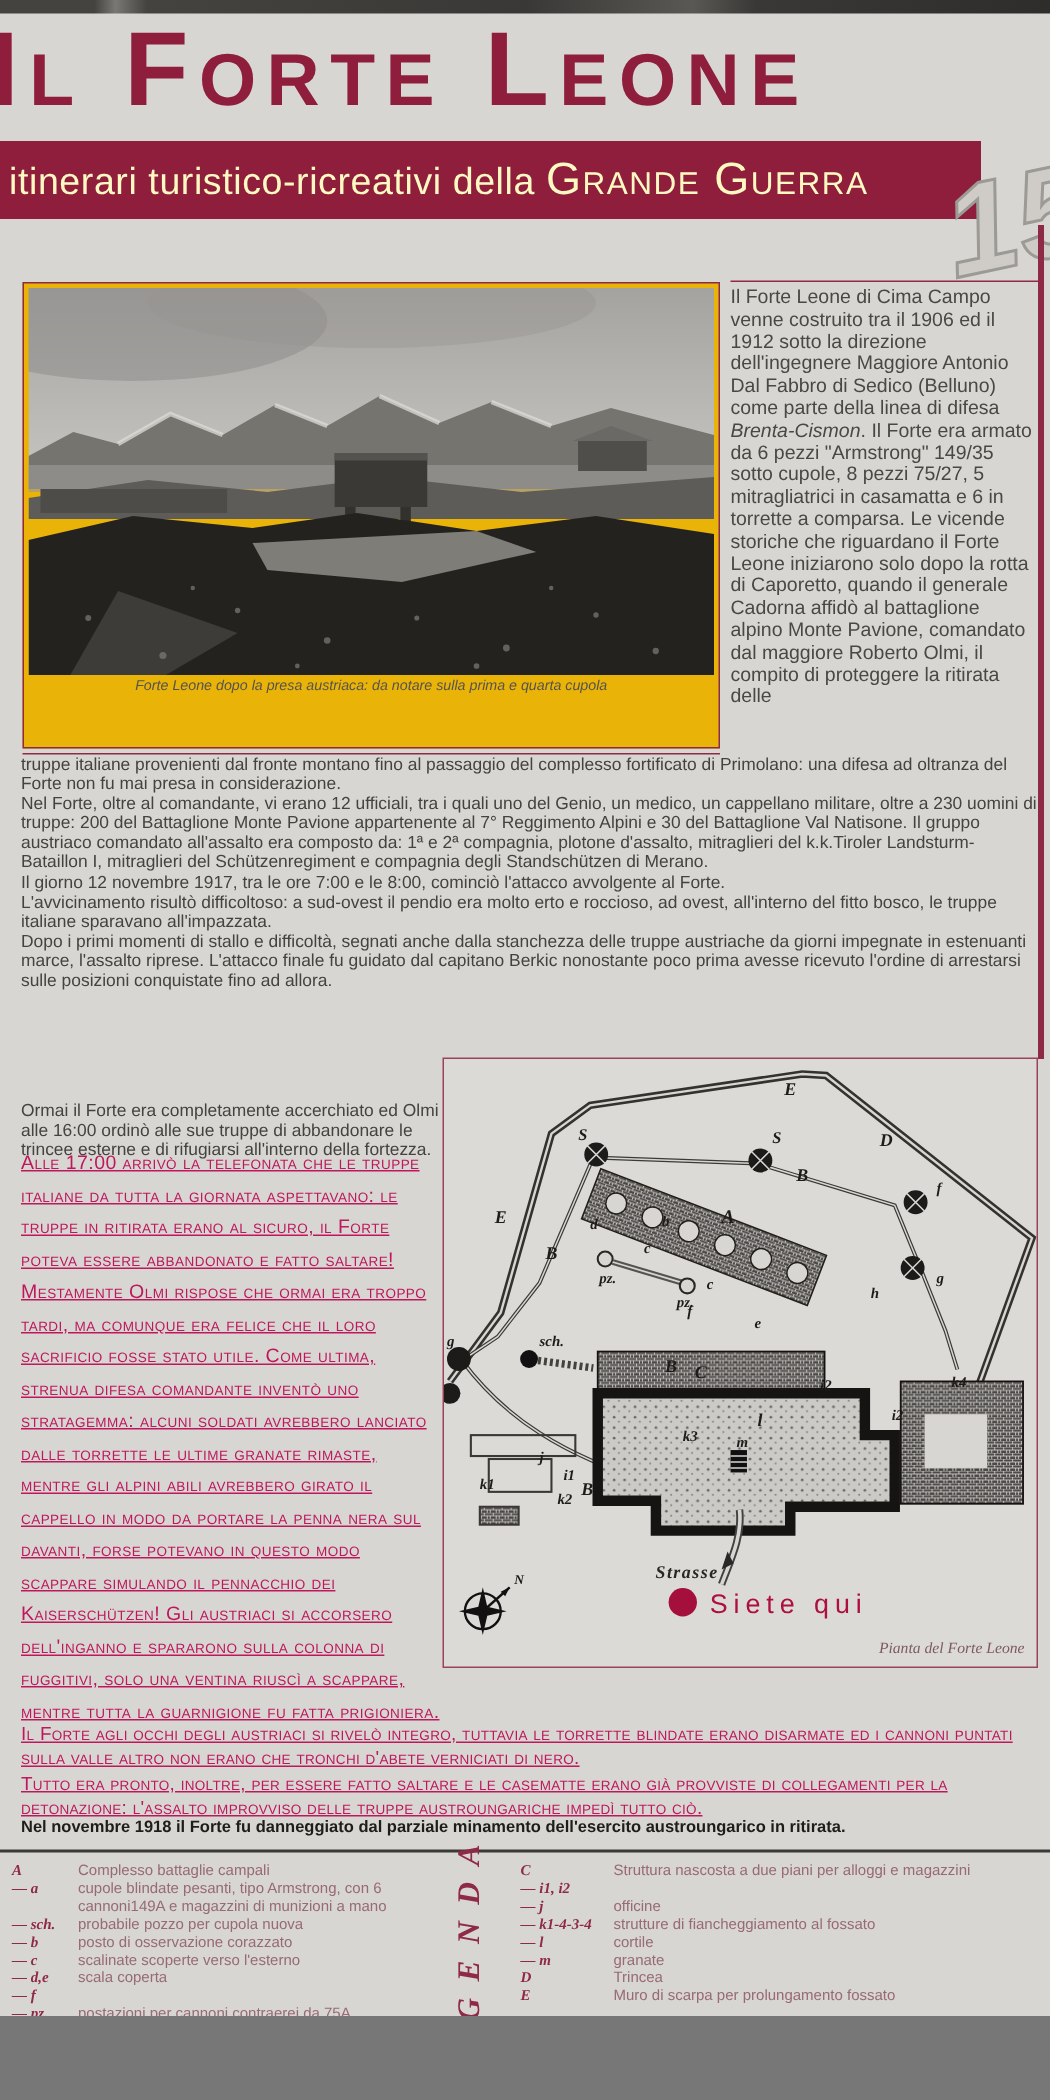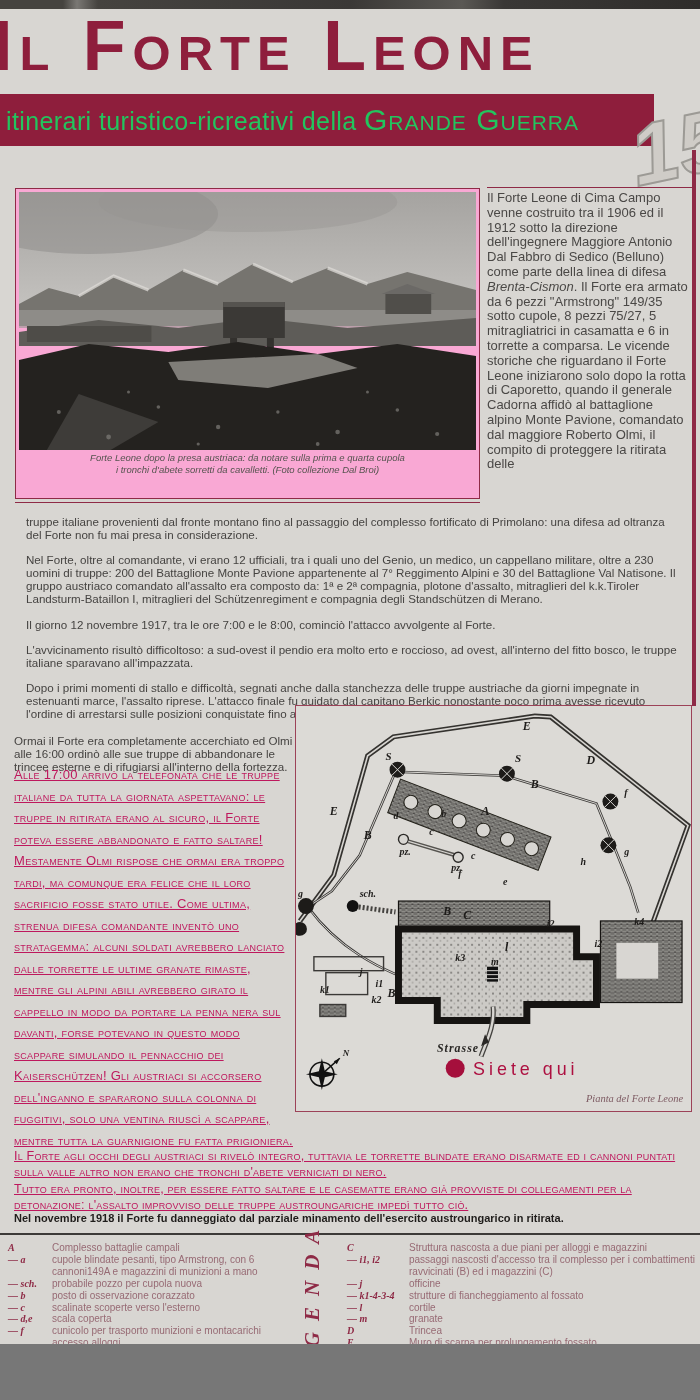--- a/index.html
+++ b/index.html
@@ -8,38 +8,38 @@
   
   .topstrip{position:absolute;left:0;top:0;width:700px;height:9px;
     background:linear-gradient(90deg,#45433f 0%,#45433f 9%,#7a7874 11%,#45433f 14%,#3a3836 50%,#5a5854 66%,#3a3836 72%,#2f2d2b 100%);}
   
   .title{position:absolute;left:-7px;top:6px;width:712px;white-space:nowrap;
     font-variant:small-caps;font-weight:bold;font-size:70px;letter-spacing:7px;
     color:#8e1e3c;line-height:1.15;}
   
   .band{position:absolute;left:0;top:94px;width:654px;height:52px;background:#8e1e3c;
     display:flex;align-items:center;}
-  .band .sub{margin-left:6px;font-size:25px;color:#22c55e;letter-spacing:.4px;white-space:nowrap;}
+  .band .sub{margin-left:6px;font-size:25px;color:#fef9c3;letter-spacing:.4px;white-space:nowrap;}
   .band .gg{font-variant:small-caps;font-size:30px;letter-spacing:1px;}
   .edition{position:absolute;left:630px;top:104px;font-size:86px;font-style:italic;font-weight:bold;
     color:#cfccc7;-webkit-text-stroke:2px #9c9a95;transform:rotate(-12deg);line-height:1;}
   
   .photo-frame{position:absolute;left:15px;top:188px;width:465px;height:311px;
-    border:1.5px solid #8e2a46;background:#f9a8d4;padding:3px;box-sizing:border-box;}
+    border:1.5px solid #8e2a46;background:#eab308;padding:3px;box-sizing:border-box;}
   .photo{display:block;width:100%;height:258px;}
   .photo-caption{text-align:center;font-style:italic;font-size:9.5px;line-height:12px;color:#55534f;padding-top:2px;}
   .photo-underline{position:absolute;left:15px;top:502px;width:465px;height:0;border-top:1.5px solid #8e2a46;}
   .rule-top-right{position:absolute;left:487px;top:187px;width:205px;height:0;border-top:1.5px solid #8e2a46;}
   .right-edge{position:absolute;left:692px;top:150px;width:4px;height:556px;background:#8e2a46;}
   
   .col-right{position:absolute;left:487px;top:191px;width:204px;font-size:13px;line-height:14.8px;color:#4a4846;}
   .col-right .em{font-weight:normal;font-style:italic;}
   
   .paras{position:absolute;left:14px;top:503px;width:678px;font-size:11.6px;line-height:13.1px;color:#454341;}
-  .paras p{margin:12px;}
+  .paras p{margin:0;}
   .p6{position:absolute;left:14px;top:690px;width:292px;font-size:11.6px;line-height:13.1px;color:#454341;margin-top:44px;}
   
   .sc{font-variant:small-caps;color:#be185d;text-decoration:underline;}
   .sc-left{position:absolute;left:14px;top:764px;width:280px;font-size:13px;line-height:21.5px;letter-spacing:.3px;}
   .sc-full{position:absolute;left:14px;top:1148px;width:678px;font-size:12.6px;line-height:16.4px;letter-spacing:.2px;}
   .sc-full p{margin:0;}
   .highlight{position:absolute;left:14px;top:1212px;width:678px;font-size:11px;font-weight:bold;color:#1f1d1b;}
   .bigrule{position:absolute;left:0;top:1233px;width:700px;height:0;border-top:2.5px solid #3c3a38;}
   
   .legend-col{position:absolute;top:1242px;font-size:10px;line-height:11.9px;color:#976a74;}
@@ -115,21 +115,20 @@
         <circle cx="380" cy="218" r="1.8"></circle>
           <circle cx="420" cy="242" r="2.1"></circle>
           <circle cx="180" cy="252" r="1.6"></circle>
         <circle cx="300" cy="252" r="1.9"></circle>
           <circle cx="350" cy="200" r="1.5"></circle>
           <circle cx="110" cy="200" r="1.5"></circle>
       </g>
     </svg>
     <div class="photo-caption">
       <div>Forte Leone dopo la presa austriaca: da notare sulla prima e quarta cupola</div>
-      <div>i tronchi d'abete sorretti da cavalletti. (Foto collezione Dal Broi)</div>
     </div>
   </div>
   <div class="photo-underline"></div>
 
   <div class="col-right"><span>Il Forte Leone di Cima Campo venne costruito tra il 1906 ed il 1912 sotto la direzione dell'ingegnere Maggiore Antonio Dal Fabbro di Sedico (Belluno) come parte della linea di difesa </span><span class="em">Brenta-Cismon</span><span>. Il Forte era armato da 6 pezzi "Armstrong" 149/35 sotto cupole, 8 pezzi 75/27, 5 mitragliatrici in casamatta e 6 in torrette a comparsa. Le vicende storiche che riguardano il Forte Leone iniziarono solo dopo la rotta di Caporetto, quando il generale Cadorna affidò al battaglione alpino Monte Pavione, comandato dal maggiore Roberto Olmi, il compito di proteggere la ritirata delle</span></div>
 
   <div class="paras">
     <p>truppe italiane provenienti dal fronte montano fino al passaggio del complesso fortificato di Primolano: una difesa ad oltranza del Forte non fu mai presa in considerazione.</p>
     <p>Nel Forte, oltre al comandante, vi erano 12 ufficiali, tra i quali uno del Genio, un medico, un cappellano militare, oltre a 230 uomini di truppe: 200 del Battaglione Monte Pavione appartenente al 7° Reggimento Alpini e 30 del Battaglione Val Natisone. Il gruppo austriaco comandato all'assalto era composto da: 1ª e 2ª compagnia, plotone d'assalto, mitraglieri del k.k.Tiroler Landsturm-Bataillon I, mitraglieri del Schützenregiment e compagnia degli Standschützen di Merano.</p>
     <p>Il giorno 12 novembre 1917, tra le ore 7:00 e le 8:00, cominciò l'attacco avvolgente al Forte.</p>
@@ -306,21 +305,20 @@
     <div class="lg-row">
         <span class="lg-key">— c</span>
         <span class="lg-text">scalinate scoperte verso l'esterno</span>
       </div>
     <div class="lg-row">
         <span class="lg-key">— d,e</span>
         <span class="lg-text">scala coperta</span>
       </div>
     <div class="lg-row">
         <span class="lg-key">— f</span>
-        <span class="lg-text">cunicolo per trasporto munizioni e montacarichi accesso alloggi</span>
       </div>
     <div class="lg-row">
         <span class="lg-key">— pz.</span>
         <span class="lg-text">postazioni per cannoni contraerei da 75A</span>
       </div>
     <div class="lg-row">
         <span class="lg-key">B</span>
         <span class="lg-text">Complesso per i combattimenti ravvicinati</span>
       </div>
     <div class="lg-row">
@@ -335,21 +333,20 @@
 
   <div class="legend-vtitle">LEGENDA</div>
 
   <div class="legend-col legend-right">
     <div class="lg-row">
         <span class="lg-key">C</span>
         <span class="lg-text">Struttura nascosta a due piani per alloggi e magazzini</span>
       </div>
     <div class="lg-row">
         <span class="lg-key">— i1, i2</span>
-        <span class="lg-text">passaggi nascosti d'accesso tra il complesso per i combattimenti ravvicinati (B) ed i magazzini (C)</span>
       </div>
     <div class="lg-row">
         <span class="lg-key">— j</span>
         <span class="lg-text">officine</span>
       </div>
     <div class="lg-row">
         <span class="lg-key">— k1-4-3-4</span>
         <span class="lg-text">strutture di fiancheggiamento al fossato</span>
       </div>
     <div class="lg-row">

